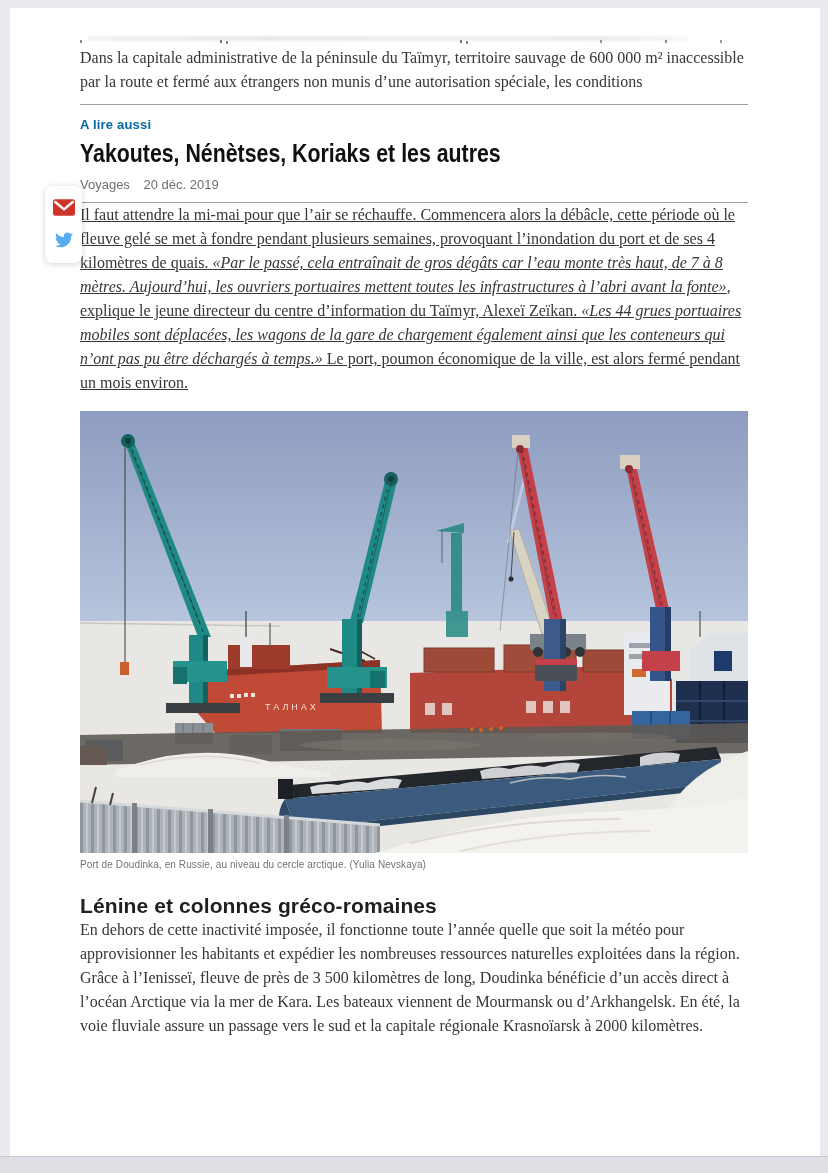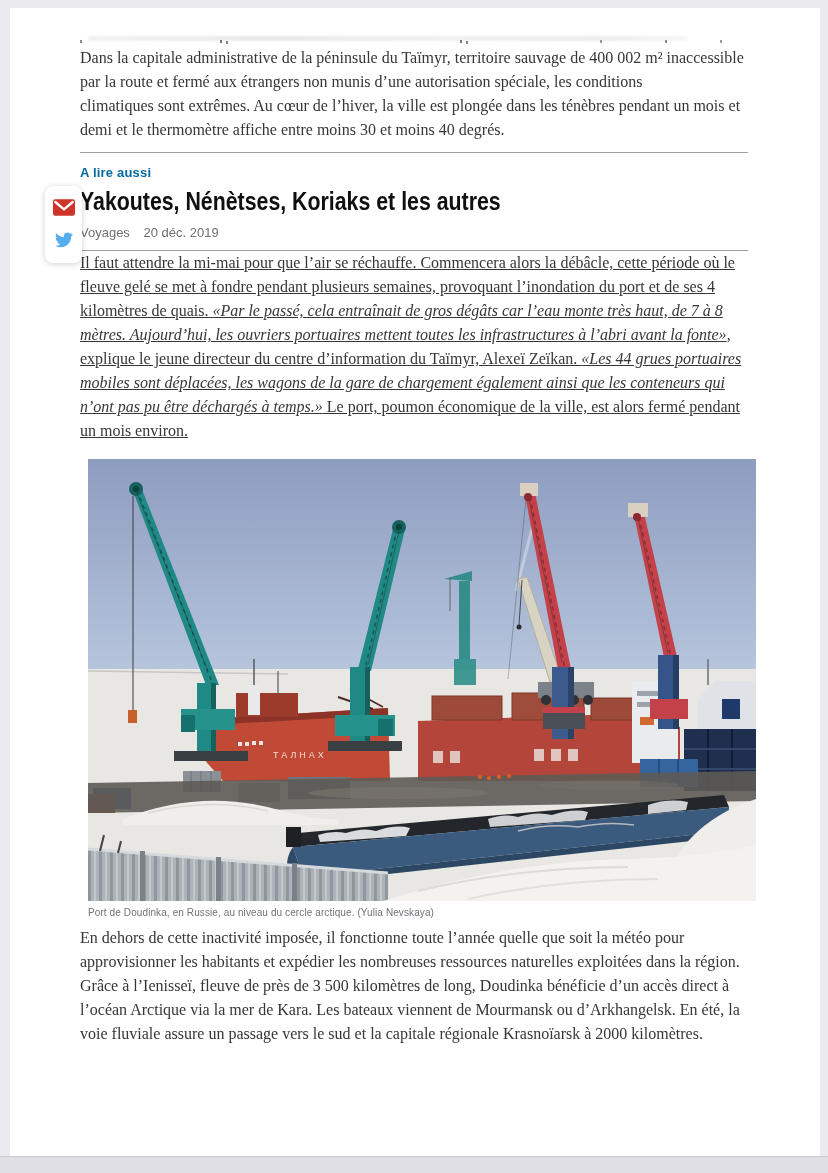--- a/index.html
+++ b/index.html
@@ -45,21 +45,21 @@
   .rel-title-wrap{margin-top:6px;}
   .rel-title{
     display:inline-block;transform:scaleX(.82);transform-origin:0 50%;
     font-size:26px;font-weight:800;color:#101010;letter-spacing:0px;
     font-family:"Liberation Sans", sans-serif;white-space:nowrap;cursor:pointer;
   }
   .rel-meta{margin-top:8px;margin-bottom:10px;font-size:13px;color:#6f6f6f;}
   .rel-meta .cat{margin-right:10px;}
   .p-debacle{margin-top:18px;text-decoration:underline;}
   .p-debacle em{font-style:italic;}
-  figure{margin:8px;}
+  figure{margin:0;}
   .photo{margin-top:16px;width:668px;height:442px;display:block;}
   figcaption{
     margin-top:6px;font-size:10px;color:#6f7277;letter-spacing:.1px;
   }
   h2.section-heading{
     margin:24px 0 0 0;font-size:21px;font-weight:700;color:#1f1f1f;
     font-family:"Liberation Sans", sans-serif;letter-spacing:.1px;
   }
   .p-section{margin-top:14px;}
   .share-panel{
@@ -74,23 +74,22 @@
 <body>
 
 <div class="page">
   <div class="content">
 
     <div class="remnant">
       <div class="haze"></div>
       <div class="specks"></div>
     </div>
 
-    <p class="body-text p-intro1">Dans la capitale administrative de la péninsule du Taïmyr, territoire sauvage de 400 002 m² inaccessible par la route et fermé aux étrangers non munis d’une autorisation spéciale, les conditions</p>
-
-    <p class="body-text p-intro2">climatiques sont extrêmes. Au cœur de l’hiver, la ville est plongée dans les ténèbres pendant un mois et demi et le thermomètre affiche entre moins 30 et moins 40 degrés.</p>
+    <p class="body-text p-intro1">Dans la capitale administrative de la péninsule du Taïmyr, territoire sauvage de 600 000 m² inaccessible par la route et fermé aux étrangers non munis d’une autorisation spéciale, les conditions</p>
+
 
     <hr class="divider div1">
 
     <div class="related">
       <div class="kicker">A lire aussi</div>
       <div class="rel-title-wrap">
         <span class="rel-title">Yakoutes, Nénètses, Koriaks et les autres</span>
       </div>
       <div class="rel-meta">
         <span class="cat">Voyages</span>
@@ -299,20 +298,21 @@
           <path d="M570,442 Q588,366 668,340 L668,442 Z" fill="#f0eeea"></path>
           <path d="M295,442 Q420,402 540,400 Q620,398 668,386 L668,442 Z" fill="#f4f2ee"></path>
           <path d="M330,432 Q430,408 540,408" stroke="#dedbd5" stroke-width="2" fill="none"></path>
           <path d="M380,440 Q470,420 570,420" stroke="#e3e0da" stroke-width="2" fill="none"></path>
           <path d="M430,372 q30,-8 60,-4 q30,-6 56,-2" stroke="#d4d1cb" stroke-width="1.5" fill="none" opacity="0.8"></path>
         </g>
       </svg>
       <figcaption>Port de Doudinka, en Russie, au niveau du cercle arctique. (Yulia Nevskaya)</figcaption>
     </figure>
 
+    <h2 class="section-heading">Lénine et colonnes gréco-romaines</h2>
 
     <p class="body-text p-section">En dehors de cette inactivité imposée, il fonctionne toute l’année quelle que soit la météo pour approvisionner les habitants et expédier les nombreuses ressources naturelles exploitées dans la région. Grâce à l’Ienisseï, fleuve de près de 3 500 kilomètres de long, Doudinka bénéficie d’un accès direct à l’océan Arctique via la mer de Kara. Les bateaux viennent de Mourmansk ou d’Arkhangelsk. En été, la voie fluviale assure un passage vers le sud et la capitale régionale Krasnoïarsk à 2000 kilomètres.</p>
 
   </div>
 </div>
 
 <div class="share-panel">
   <button class="share-btn">
     <span>
       <svg width="22" height="17" viewBox="0 0 24 18" xmlns="http://www.w3.org/2000/svg">

